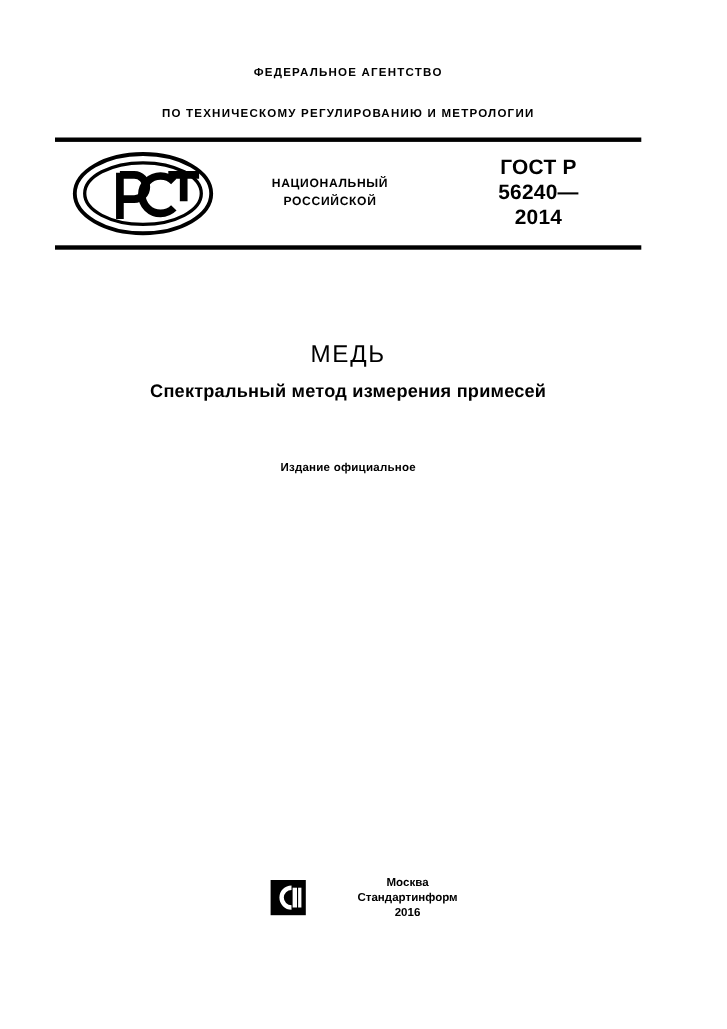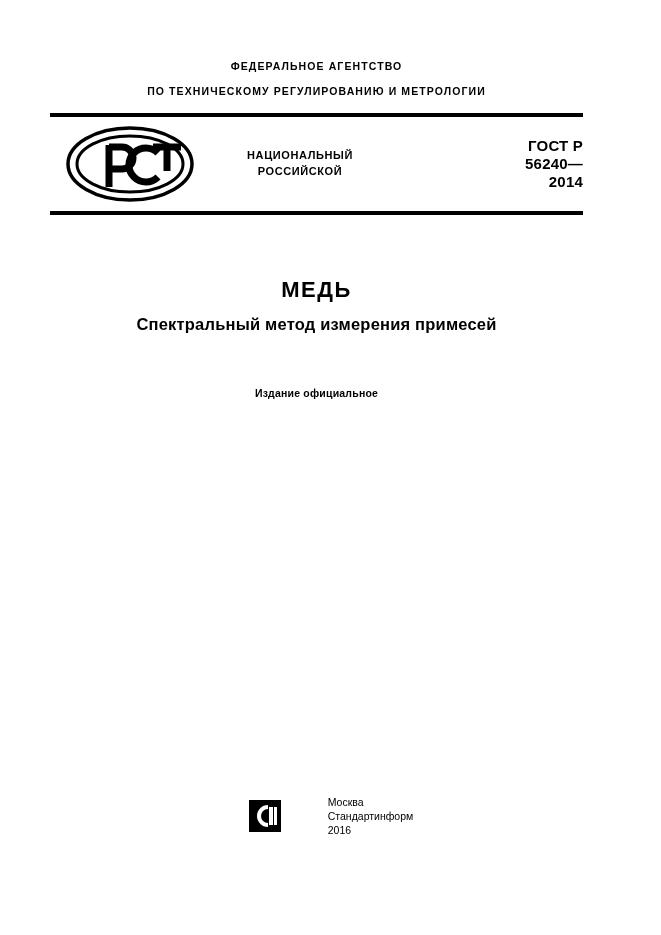--- a/index.html
+++ b/index.html
@@ -30,21 +30,21 @@
   }
 
   
   .agency {
     text-align: center;
     font-size: 10.5px;
     font-weight: bold;
     letter-spacing: 1.1px;
     line-height: 1.2;
   }
-  .agency .line1 { margin-bottom: 12px; }
+  .agency .line1 { margin-bottom: 24px; }
   .agency .line2 { }
 
   
   .rule-thick {
     height: 4px;
     background: #000;
     margin-top: 16px;
   }
   .rule-thick-bottom {
     height: 4px;
@@ -73,35 +73,35 @@
     flex: 0 0 auto;
     width: 180px;
     text-align: center;
     font-size: 11px;
     font-weight: bold;
     letter-spacing: 0.6px;
     line-height: 1.45;
   }
   .gost {
     flex: 1 1 auto;
-    text-align: right;
-    font-size: 15px;
+    text-align: center;
+    font-size: 19px;
     font-weight: bold;
     line-height: 1.2;
     letter-spacing: 0.2px;
     padding-left: 6px;
   }
 
   
   .doc-title {
     text-align: center;
     font-size: 22px;
-    font-weight: bold;
+    font-weight: normal;
     letter-spacing: 1.5px;
-    margin-top: 62px;
+    margin-top: 82px;
   }
   .doc-subtitle {
     text-align: center;
     font-size: 16.5px;
     font-weight: bold;
     margin-top: 12px;
     letter-spacing: 0.2px;
   }
   .edition {
     text-align: center;
@@ -122,23 +122,23 @@
     align-items: center;
   }
   .pub-logo {
     width: 34px;
     height: 34px;
     margin-right: 10px;
     flex: 0 0 34px;
   }
   .pub-text {
     font-size: 10.5px;
-    font-weight: normal;
+    font-weight: bold;
     line-height: 1.35;
-    text-align: left;
+    text-align: center;
     margin-left: 36px;
   }
 </style>
 </head>
 <body>
 
 <div class="page">
   <div class="content">
 
     <div class="agency">

